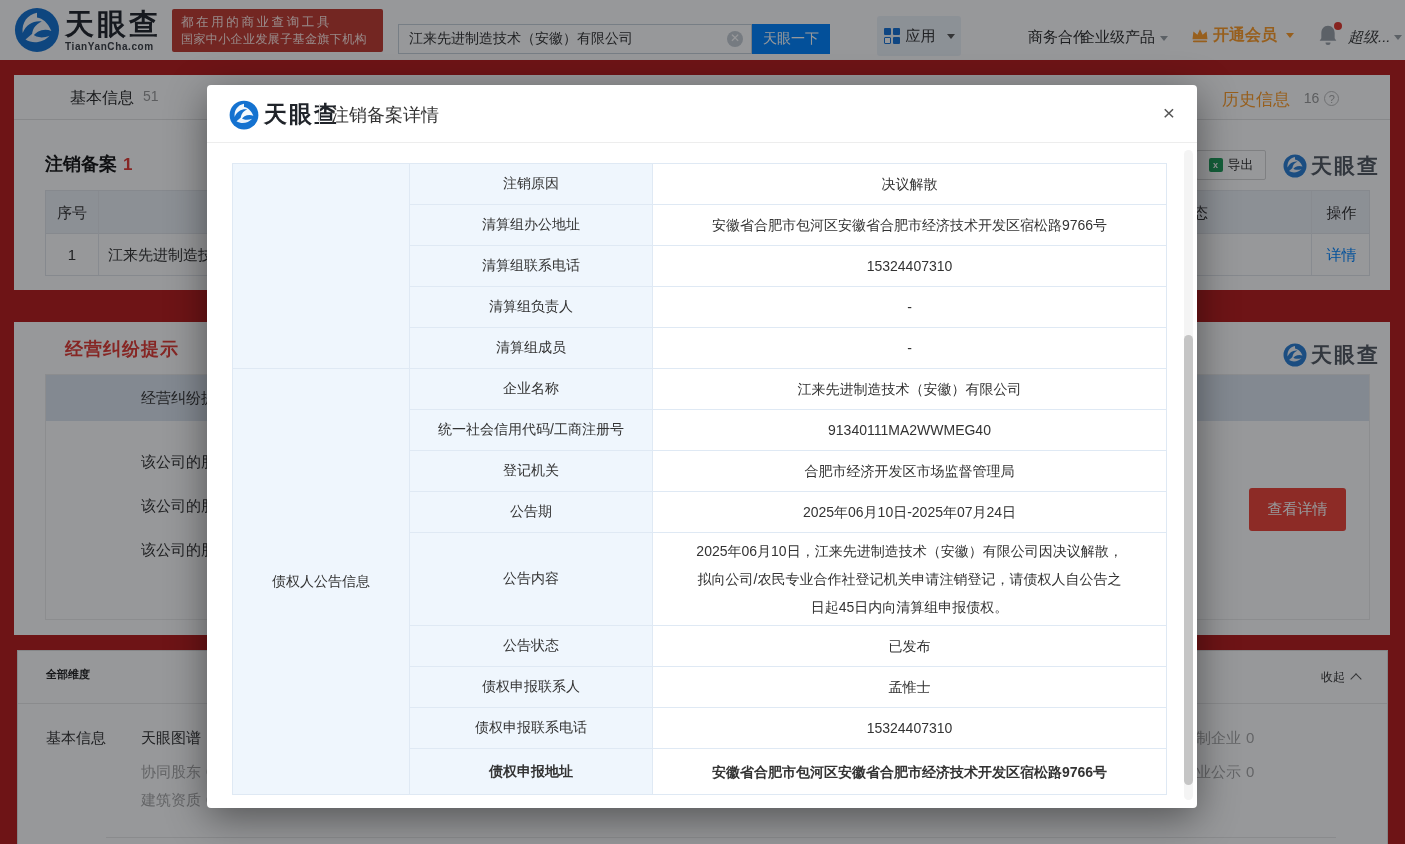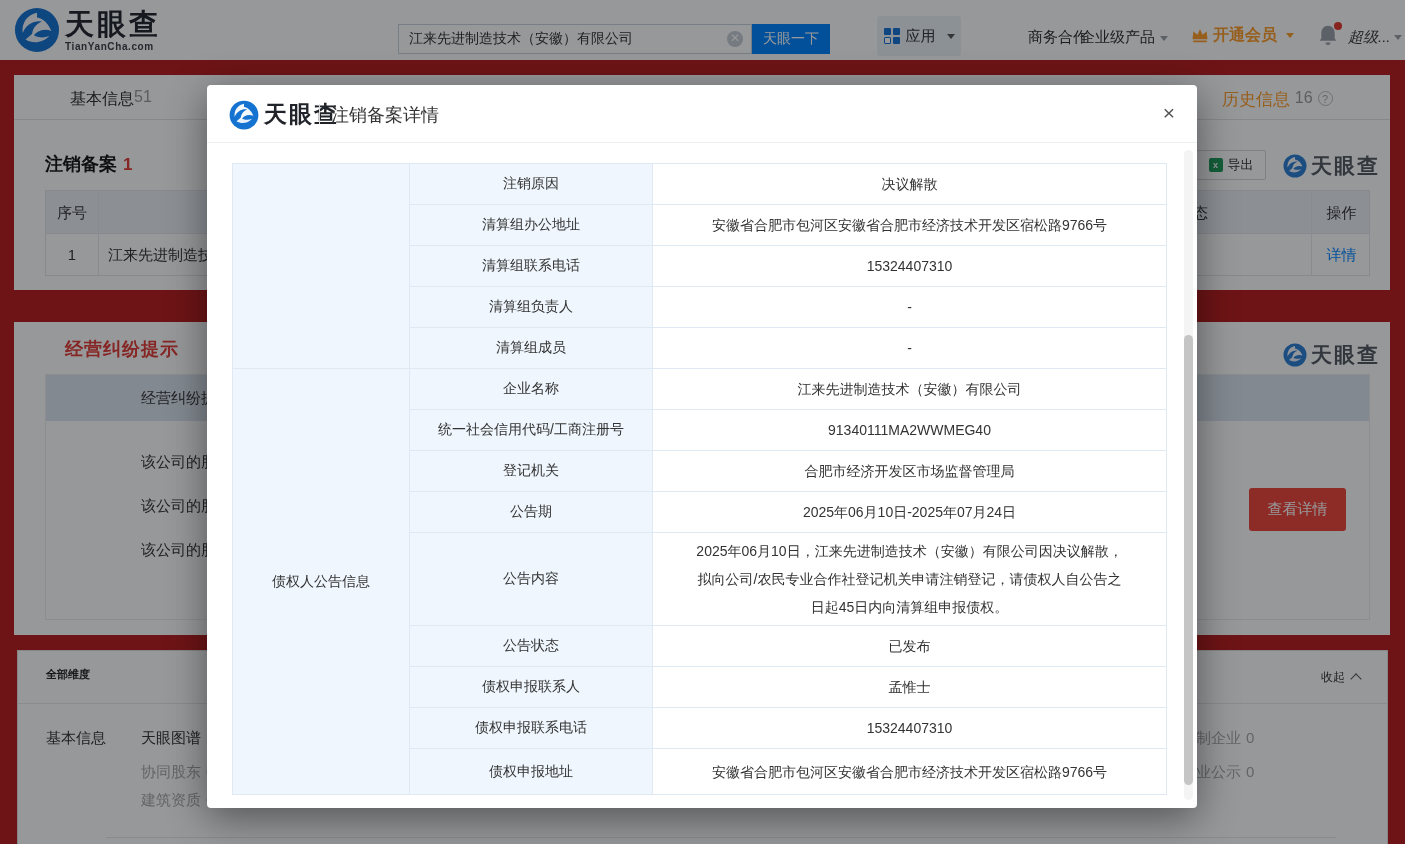--- a/index.html
+++ b/index.html
@@ -41,21 +41,21 @@
   .nav-acct{position:absolute;left:1348px;top:28px;font-size:15px;color:#3a3a3a;cursor:pointer;max-width:46px;overflow:hidden;white-space:nowrap;font-style:italic;}
   .caret{display:inline-block;width:0;height:0;border-left:4px solid transparent;border-right:4px solid transparent;border-top:5px solid #555;margin-left:5px;vertical-align:middle;}
   .caret.gray{border-top-color:#9aa0a6;}
   .caret.orange{border-top-color:var(--orange);}
   .caret.end{position:absolute;left:1394px;top:35px;margin:0;}
 
   
   .cardA{position:absolute;left:14px;top:75px;width:1376px;height:215px;background:#fff;z-index:1;}
   .tabbar-line{position:absolute;left:0;top:44px;width:100%;height:1px;background:#e3e3e3;}
   .tab-basic{position:absolute;left:56px;top:13px;font-size:16px;color:#2a2a2a;cursor:pointer;}
-  .tab-basic .cnt,.tab-hist .cnt{font-size:16px;color:#9a9a9a;margin-left:0;vertical-align:2px;}
+  .tab-basic .cnt,.tab-hist .cnt{font-size:14px;color:#9a9a9a;margin-left:9px;vertical-align:2px;}
   .tab-hist{position:absolute;left:1208px;top:13px;font-size:17px;color:var(--orange);cursor:pointer;}
   .qmark{display:inline-block;width:15px;height:15px;border:1px solid #bcbcbc;border-radius:50%;color:#a9a9a9;font-size:11px;line-height:14px;text-align:center;margin-left:5px;vertical-align:2px;background:#fff;}
   .secA-title{position:absolute;left:31px;top:77px;font-size:18px;font-weight:bold;color:#161616;}
   .secA-title .cnt{color:var(--red);font-size:17px;margin-left:6px;}
   .export-btn{position:absolute;left:1182px;top:75px;width:70px;height:30px;background:#fff;border:1px solid #d6d6d6;border-radius:2px;display:flex;align-items:center;justify-content:center;gap:5px;font-size:13px;color:#333;cursor:pointer;}
   .xls-icon{display:inline-block;width:14px;height:14px;background:#1e9e5a;border-radius:2px;color:#fff;font-size:9px;font-weight:bold;line-height:14px;text-align:center;}
   .watermark{display:flex;align-items:center;gap:4px;opacity:.9;}
   .watermark svg{width:24px;height:24px;}
   .watermark .wm-text{font-size:21px;font-weight:bold;color:#3f4650;letter-spacing:2px;}
   .wmA{position:absolute;left:1269px;top:77px;}
@@ -101,21 +101,21 @@
   .m-logo svg{width:30px;height:30px;}
   .m-brand{font-size:23px;font-weight:bold;color:#20242a;letter-spacing:2px;margin-left:5px;}
   .m-sep{position:absolute;left:112px;top:19px;width:1px;height:20px;background:#dcdcdc;}
   .m-title{position:absolute;left:124px;top:18px;font-size:18px;color:#333;}
   .m-close{position:absolute;left:948px;top:14px;width:28px;height:28px;font-size:21px;color:#555;text-align:center;line-height:28px;cursor:pointer;}
   .m-table{position:absolute;left:25px;top:78px;width:934px;border-collapse:collapse;table-layout:fixed;padding-left:44px;}
   .m-table col.c1{width:177px;} .m-table col.c2{width:243px;} .m-table col.c3{width:514px;}
   .m-table td{border:1px solid #dfe9f4;font-size:14px;color:#333;text-align:center;vertical-align:middle;padding:4px 12px;}
   .m-table tr{height:41px;}
   .m-table tr.tall{height:88px;}
-  .m-table tbody tr:last-child{height:46px;}
+  .m-table tbody tr:last-child{height:46px;font-weight:bold;}
   .m-table td.group-cell,.m-table td.label-cell{background:#eff6fd;}
   .m-table td.value-cell{background:#fff;padding:4px 40px;line-height:28px;}
   .m-scroll-track{position:absolute;left:977px;top:65px;width:9px;height:650px;background:#f4f4f4;border-radius:5px;}
   .m-scroll-thumb{position:absolute;left:977px;top:250px;width:9px;height:450px;background:#c5c5c5;border-radius:5px;cursor:grab;}
 </style>
 </head>
 <body>
 
 <div class="stage">
 
@@ -123,20 +123,24 @@
     <div class="logo">
       <svg viewBox="0 0 48 48">
         <circle cx="24" cy="24" r="23" fill="#1472d0"></circle>
         <path d="M24 6 C14 8 8 16 9 27 C13 18 20 14 29 15 C22 18 18 24 19 32 C23 25 31 22 39 25 C35 16 30 12 24 11 Z" fill="#fff" opacity=".95"></path>
         <path d="M12 34 C20 39 31 37 37 30 C30 33 23 32 19 28 Z" fill="#fff" opacity=".9"></path>
       </svg>
       <div class="logo-text">
         <div class="logo-brand">天眼查</div>
         <div class="logo-domain">TianYanCha.com</div>
       </div>
+    </div>
+    <div class="promo">
+      <div class="promo-l1">都在用的商业查询工具</div>
+      <div class="promo-l2">国家中小企业发展子基金旗下机构</div>
     </div>
     <div class="search-box">
       <input type="text" readonly="" value="江来先进制造技术（安徽）有限公司" style="">
       <span class="clear-icon">✕</span>
     </div>
     <button class="search-btn">天眼一下</button>
     <div class="apps-btn">
       <span class="grid-icon">
           <i></i>
           <i></i>

